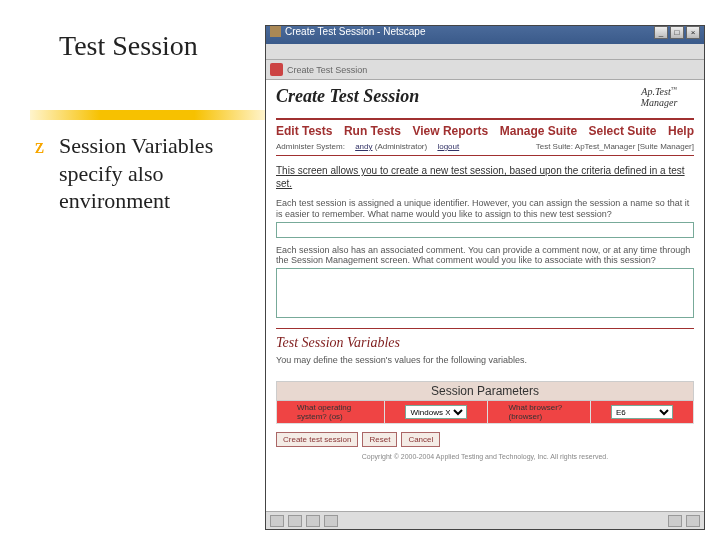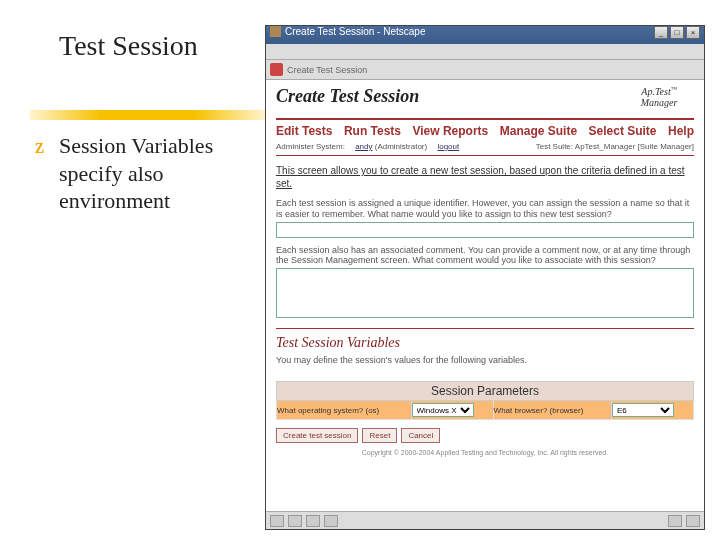--- a/index.html
+++ b/index.html
@@ -45,21 +45,21 @@
   .para { font-size: 9px; color: #555; margin: 3px 0 2px; line-height: 1.2; }
   
   .txtfield { width: 100%; height: 16px; border: 1px solid #7a9; background: #fff; font-size: 9px; padding: 1px 3px; margin-bottom: 4px; }
   .txtarea { width: 100%; height: 50px; border: 1px solid #7a9; background: #fff; resize: none; font-size: 9px; padding: 2px; margin-bottom: 6px; }
   
   .section-heading { font-family: Georgia, serif; font-size: 14px; color: #7f1d1d; font-style: italic; margin: 6px 0 4px; }
   .subtext { font-size: 9px; color: #555; margin-bottom: 16px; }
   
   .param-table { width: 100%; border-collapse: collapse; font-size: 8px; }
   .param-table th { background: #e8d8d0; font-size: 12px; font-weight: normal; text-align: center; padding: 2px; border: 1px solid #ccc; }
-  .param-table td { padding: 2px 0; background: #fdba74; border: 1px solid #ddd; }
+  .param-table td { padding: 2px 20px; background: #ef4444; border: 1px solid #ddd; }
   .param-table select { font-size: 8px; width: 62px; height: 14px; border: 1px solid #7a9; background: #fff; }
   
   .btnrow { display: flex; gap: 4px; margin-top: 8px; }
   .btn { font-size: 8px; padding: 2px 6px; border: 1px solid #a66; background: #f4ece6; color: #833; cursor: pointer; }
   
   .copyright { font-size: 7px; color: #888; text-align: center; margin-top: 6px; }
   
   .statusbar { height: 18px; background: #ddd; border-top: 1px solid #aaa; display: flex; align-items: center; padding: 0 4px; gap: 4px; }
   .status-chip { width: 14px; height: 12px; background: #ccc; border: 1px solid #999; }
   .status-right { margin-left: auto; font-size: 8px; color: #555; display: flex; gap: 4px; align-items: center; }

